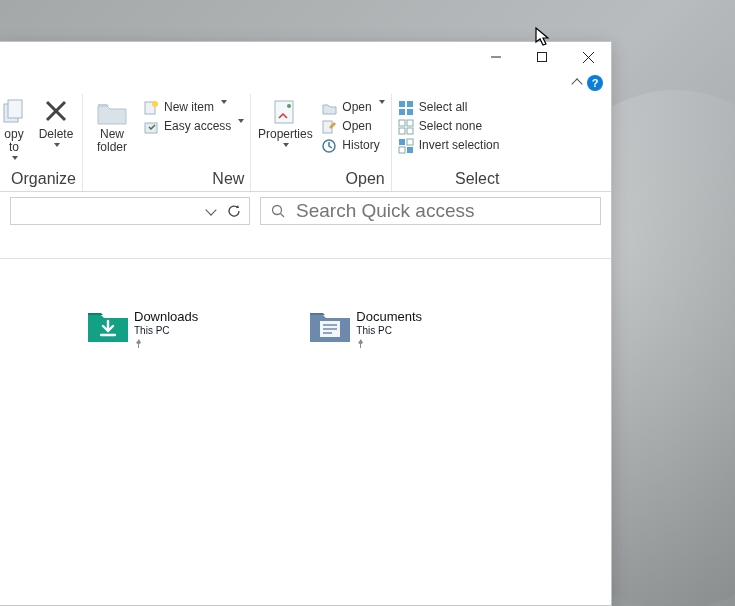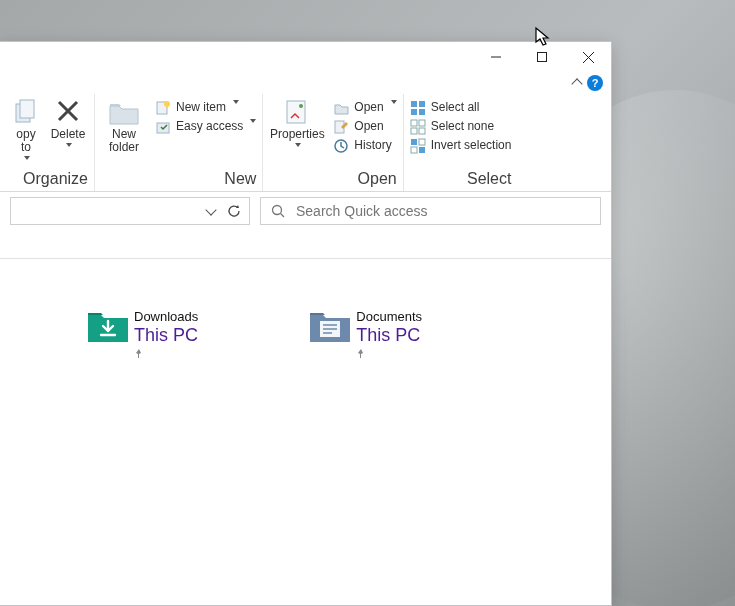--- a/index.html
+++ b/index.html
@@ -15,26 +15,26 @@
   .rgroup-body { flex:1; display:flex; align-items:flex-start; gap:8px; padding-top:2px; }
   .rgroup-label { text-align:right; font-size:16px; color:#404040; padding:2px 0 3px; }
   .bigbtn { display:flex; flex-direction:column; align-items:center; width:46px; gap:2px; cursor:default; }
   .bigbtn .lbl { font-size:12px; text-align:center; line-height:13px; }
   .smallstack { display:flex; flex-direction:column; gap:3px; padding-top:2px; }
   .smallbtn { display:flex; align-items:flex-start; gap:5px; font-size:12px; color:#333; cursor:default; white-space:nowrap; }
   .icon { display:inline-flex; align-items:center; justify-content:center; }
   .navbar { height:38px; display:flex; align-items:center; padding:6px 10px; gap:10px; }
   .addr { flex:0 0 240px; height:28px; border:1px solid #cfcfcf; display:flex; align-items:center; justify-content:flex-end; padding:0 8px; gap:12px; }
   .search { flex:1; height:28px; border:1px solid #cfcfcf; display:flex; align-items:center; padding:0 10px; gap:10px; color:#707070; font-size:13px; }
-  .search input { border:none; outline:none; flex:1; font-size:14px; color:#333; }
+  .search input { border:none; outline:none; flex:1; font-size:19px; color:#333; }
   .content { padding:50px 0 0 86px; display:flex; gap:110px; }
   .item { display:flex; align-items:flex-start; gap:6px; }
   .item .meta { font-size:13px; }
   .item .name { font-weight:400; color:#111; }
-  .item .loc { color:#4c1d95; font-size:18px; margin-top:1px; }
+  .item .loc { color:#0f172a; font-size:10px; margin-top:1px; }
   .item .pin { color:#888; font-size:12px; margin-top:2px; }
   .folder-lg { width:42px; height:34px; position:relative; }
   .cursor { position:absolute; left:534px; top:26px; pointer-events:none; z-index:50; }
   .chev { width:8px; height:8px; border-right:1.5px solid #555; border-bottom:1.5px solid #555; transform:rotate(45deg); display:inline-block; margin-bottom:3px; }
   .chev.up { transform:rotate(-135deg); margin-bottom:-2px; }
   .tri { width:0; height:0; border-left:3px solid transparent; border-right:3px solid transparent; border-top:4px solid #555; display:inline-block; vertical-align:middle; margin-left:2px; }
 </style>
 </head>
 <body>
 
@@ -61,21 +61,21 @@
     </div>
   </div>
 
   <div class="subbar">
     <span class="chev up"></span>
     <span class="help-circle">?</span>
   </div>
 
   <div class="ribbon">
 
-    <div class="rgroup" style="padding-left:12px;">
+    <div class="rgroup" style="padding-left:0;">
       <div class="rgroup-body">
         <div class="bigbtn" style="width:28px">
           <span class="icon">
             <svg width="24" height="28">
                 <rect x="2" y="6" width="14" height="18" fill="#e6ecf1" stroke="#9fb6c8"></rect>
                 <rect x="6" y="2" width="14" height="18" fill="#f2f6fa" stroke="#9fb6c8"></rect>
               </svg>
           </span>
           <span class="lbl">opy to</span>
           <span class="tri"></span>

